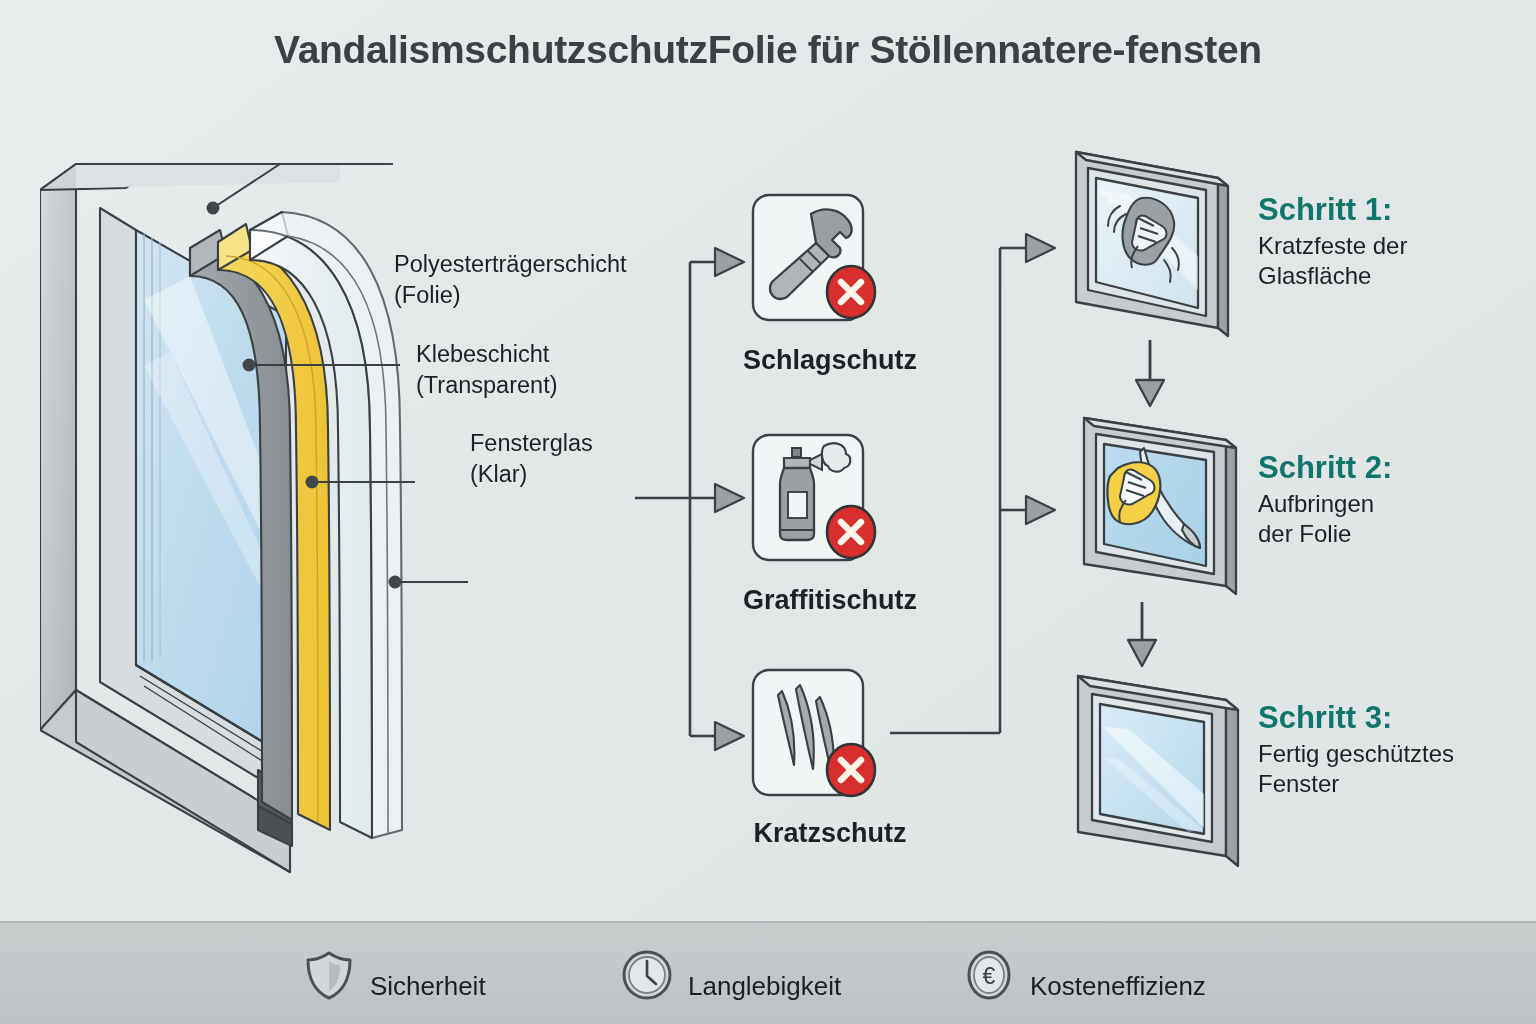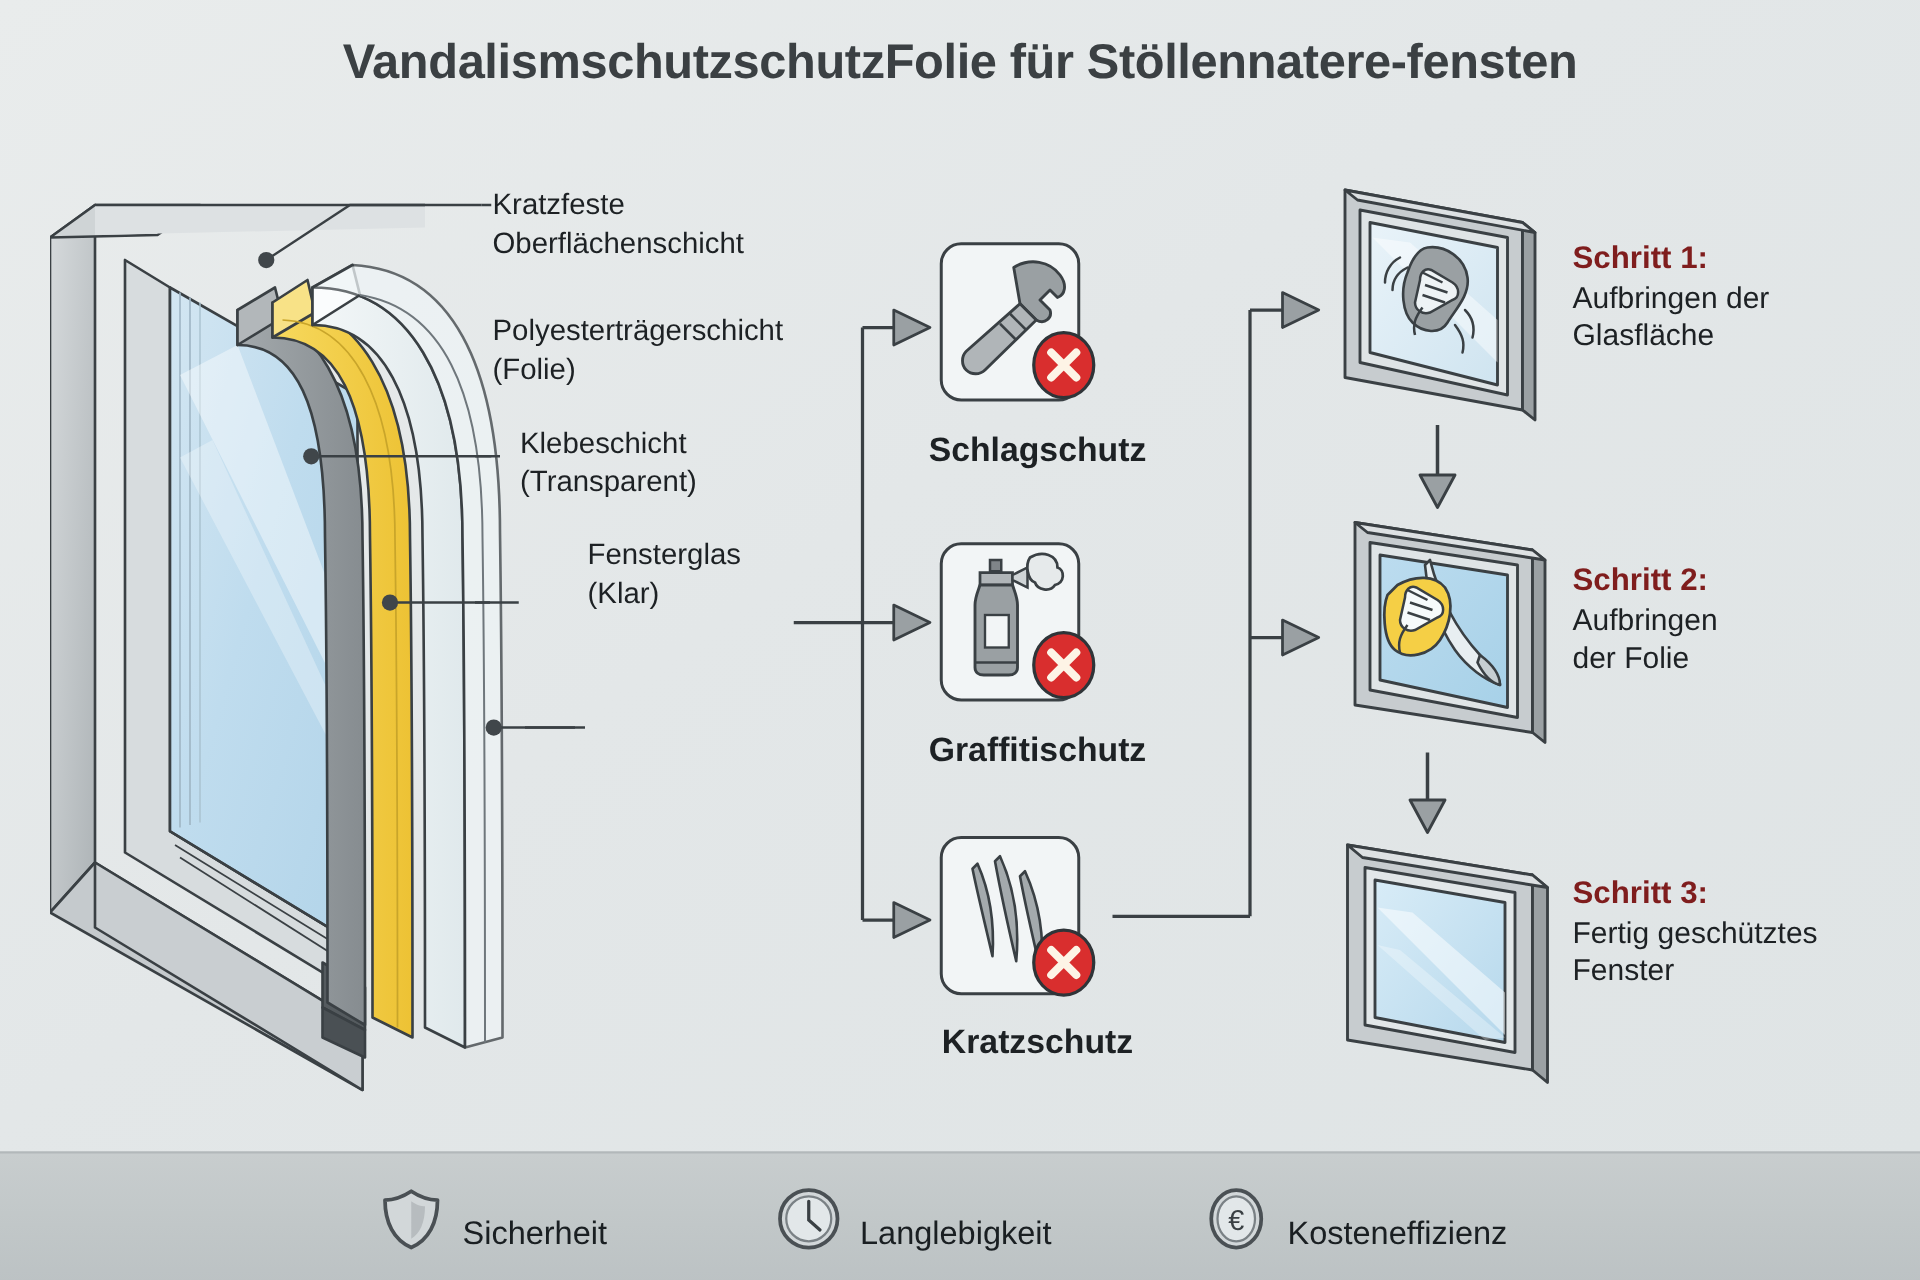--- a/index.html
+++ b/index.html
@@ -30,21 +30,21 @@
 
   
   .feat-label{
     position:absolute;font-size:27px;color:#1d2124;text-align:center;
     width:300px;
     font-weight:bold;
   }
 
   
   .step-block{position:absolute;width:260px;}
-  .step-head{font-size:25px;font-weight:bold;color:#7f1d1d;margin:0 0 3px 0;}
+  .step-head{font-size:31px;font-weight:bold;color:#0f766e;margin:0 0 3px 0;}
   .step-body{font-size:24px;color:#1d2124;line-height:30px;white-space:pre-line;}
 
   
   .foot-item{position:absolute;top:944px;height:58px;display:flex;align-items:flex-end;gap:14px;}
   .foot-label{font-size:26px;color:#1a1f22;font-weight:500;}
   .foot-ico{width:54px;height:54px;display:block;}
 
   svg{display:block;}
   .abs{position:absolute;}
 </style>
@@ -153,22 +153,20 @@
 
   <svg class="abs" style="left:380px;top:130px;" width="120" height="760" viewBox="0 0 120 760">
     <g stroke="#3a4044" stroke-width="1.9" fill="none">
       <path d="M5,34 L13,34"></path>
       <path d="M0,235 L13,235"></path>
       <path d="M0,352 L35,352"></path>
       <path d="M40,452 L88,452"></path>
     </g>
   </svg>
 
-  <div class="leader-label" style="left:394px;top:148px;width:280px;">Kratzfeste
-Oberflächenschicht</div>
   <div class="leader-label" style="left:394px;top:249px;width:290px;">Polyesterträgerschicht
 (Folie)</div>
   <div class="leader-label" style="left:416px;top:339px;width:280px;">Klebeschicht
 (Transparent)</div>
   <div class="leader-label" style="left:470px;top:428px;width:260px;">Fensterglas
 (Klar)</div>
 
   <svg class="abs" style="left:620px;top:220px;" width="130" height="560" viewBox="0 0 130 560">
     <g stroke="#3a4044" stroke-width="2.6" fill="none">
       <path d="M15,278 L70,278"></path>
@@ -275,21 +273,21 @@
         <path d="M52,66 C44,70 40,78 40,86"></path>
         <path d="M58,74 C50,78 46,84 46,92"></path>
         <path d="M104,108 C110,114 112,122 110,130"></path>
         <path d="M96,120 C102,128 104,134 102,142"></path>
       </g>
     </g>
   </svg>
 
   <div class="step-block" style="left:1258px;top:192px;">
     <div class="step-head">Schritt 1:</div>
-    <div class="step-body">Aufbringen der
+    <div class="step-body">Kratzfeste der
 Glasfläche</div>
   </div>
 
   <svg class="abs" style="left:1120px;top:338px;" width="60" height="72" viewBox="0 0 60 72">
     <path d="M30,2 L30,42" stroke="#3a4044" stroke-width="2.8" fill="none"></path>
     <polygon points="16,42 44,42 30,68" fill="#9aa0a3" stroke="#3a4044" stroke-width="2.3" stroke-linejoin="round"></polygon>
   </svg>
 
   <svg class="abs" style="left:1076px;top:408px;" width="180" height="190" viewBox="0 0 180 190">
     <defs>

